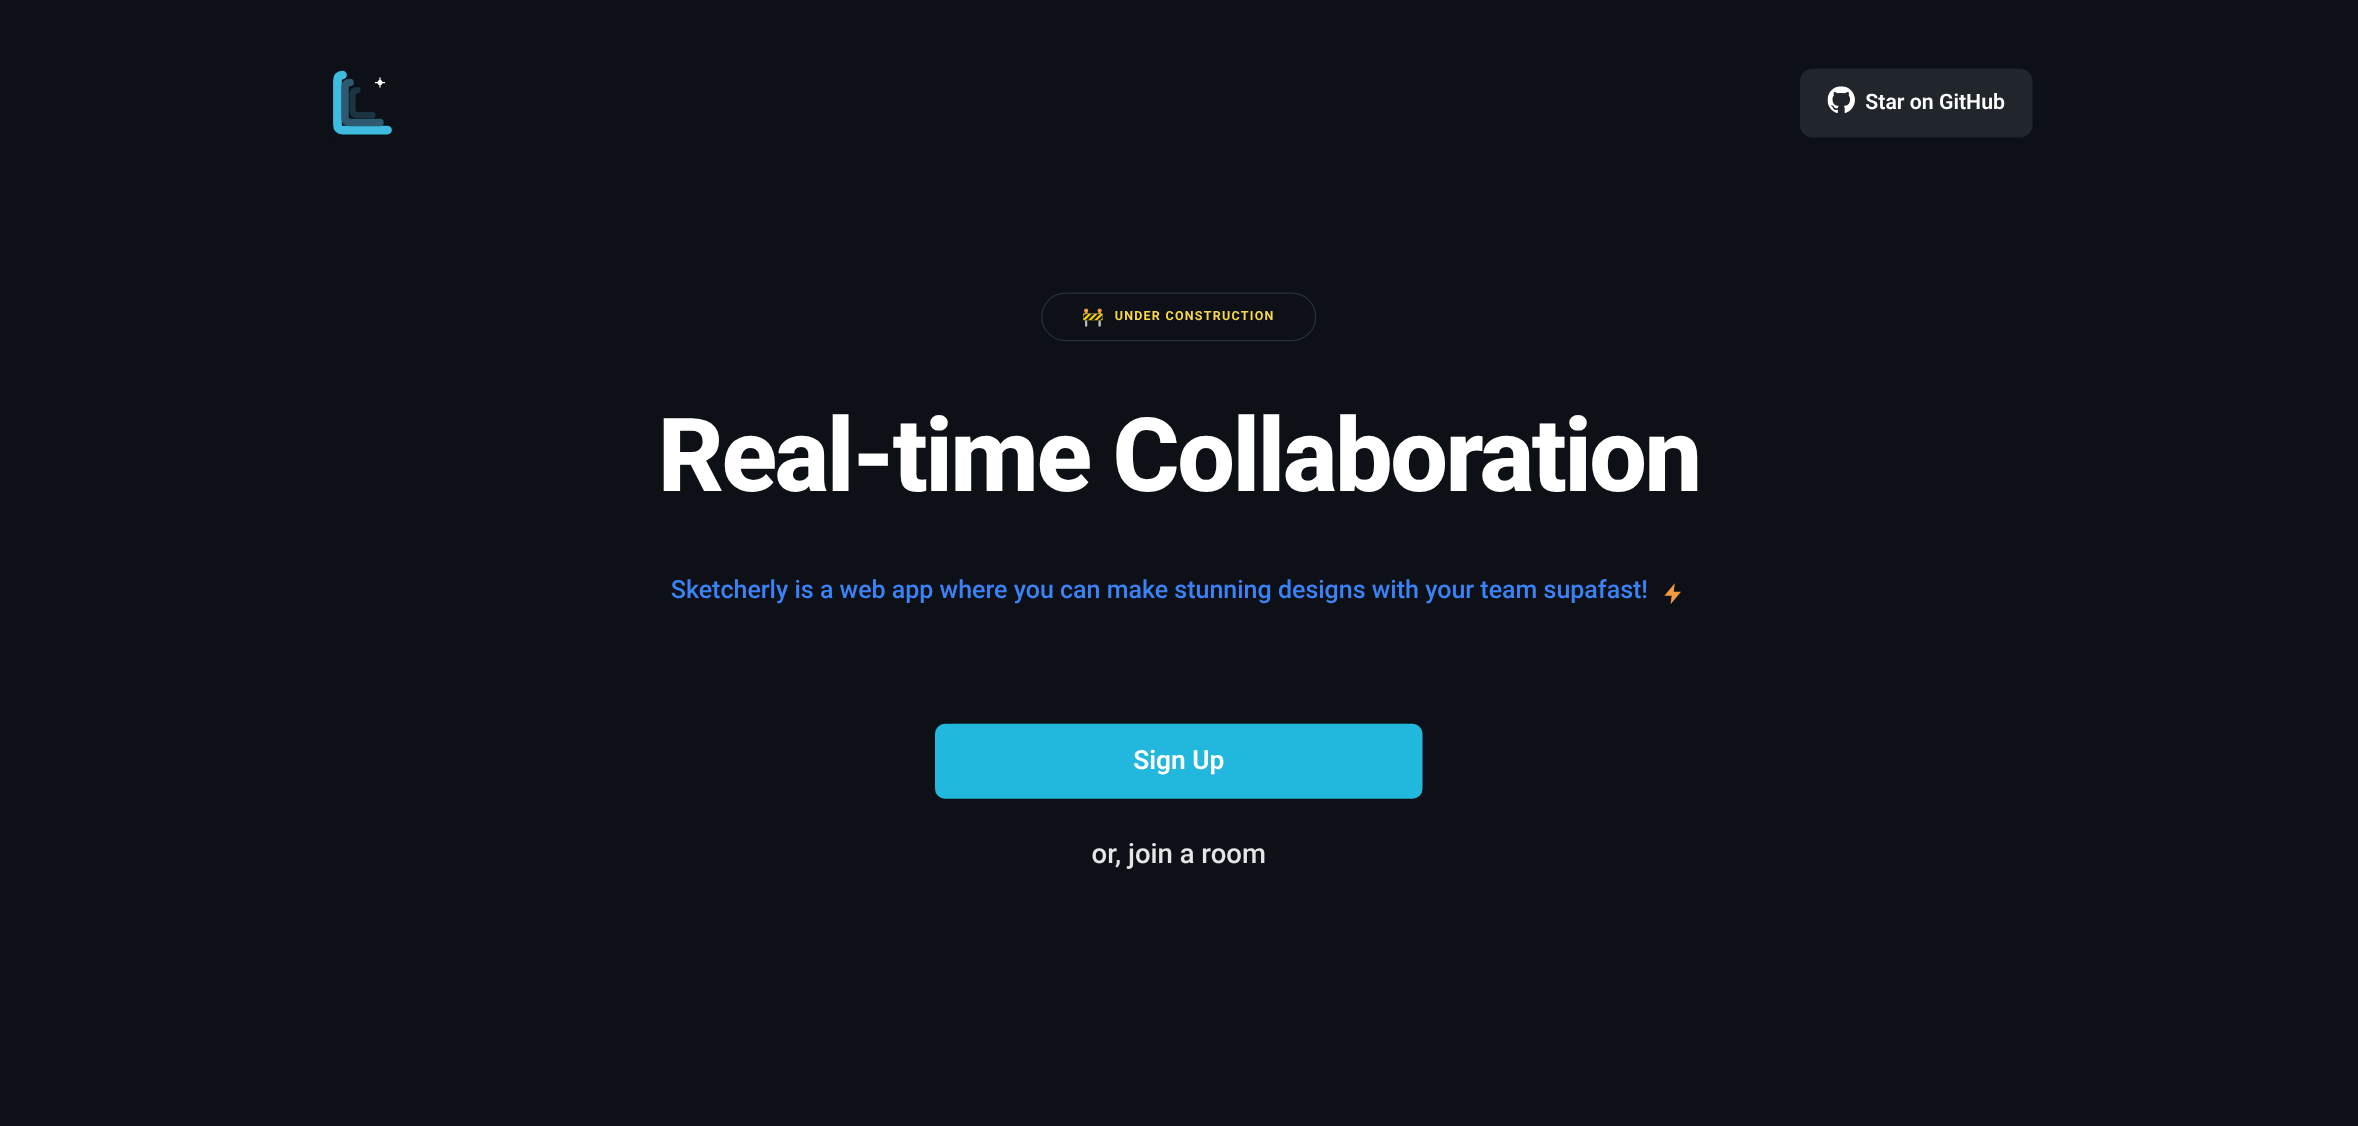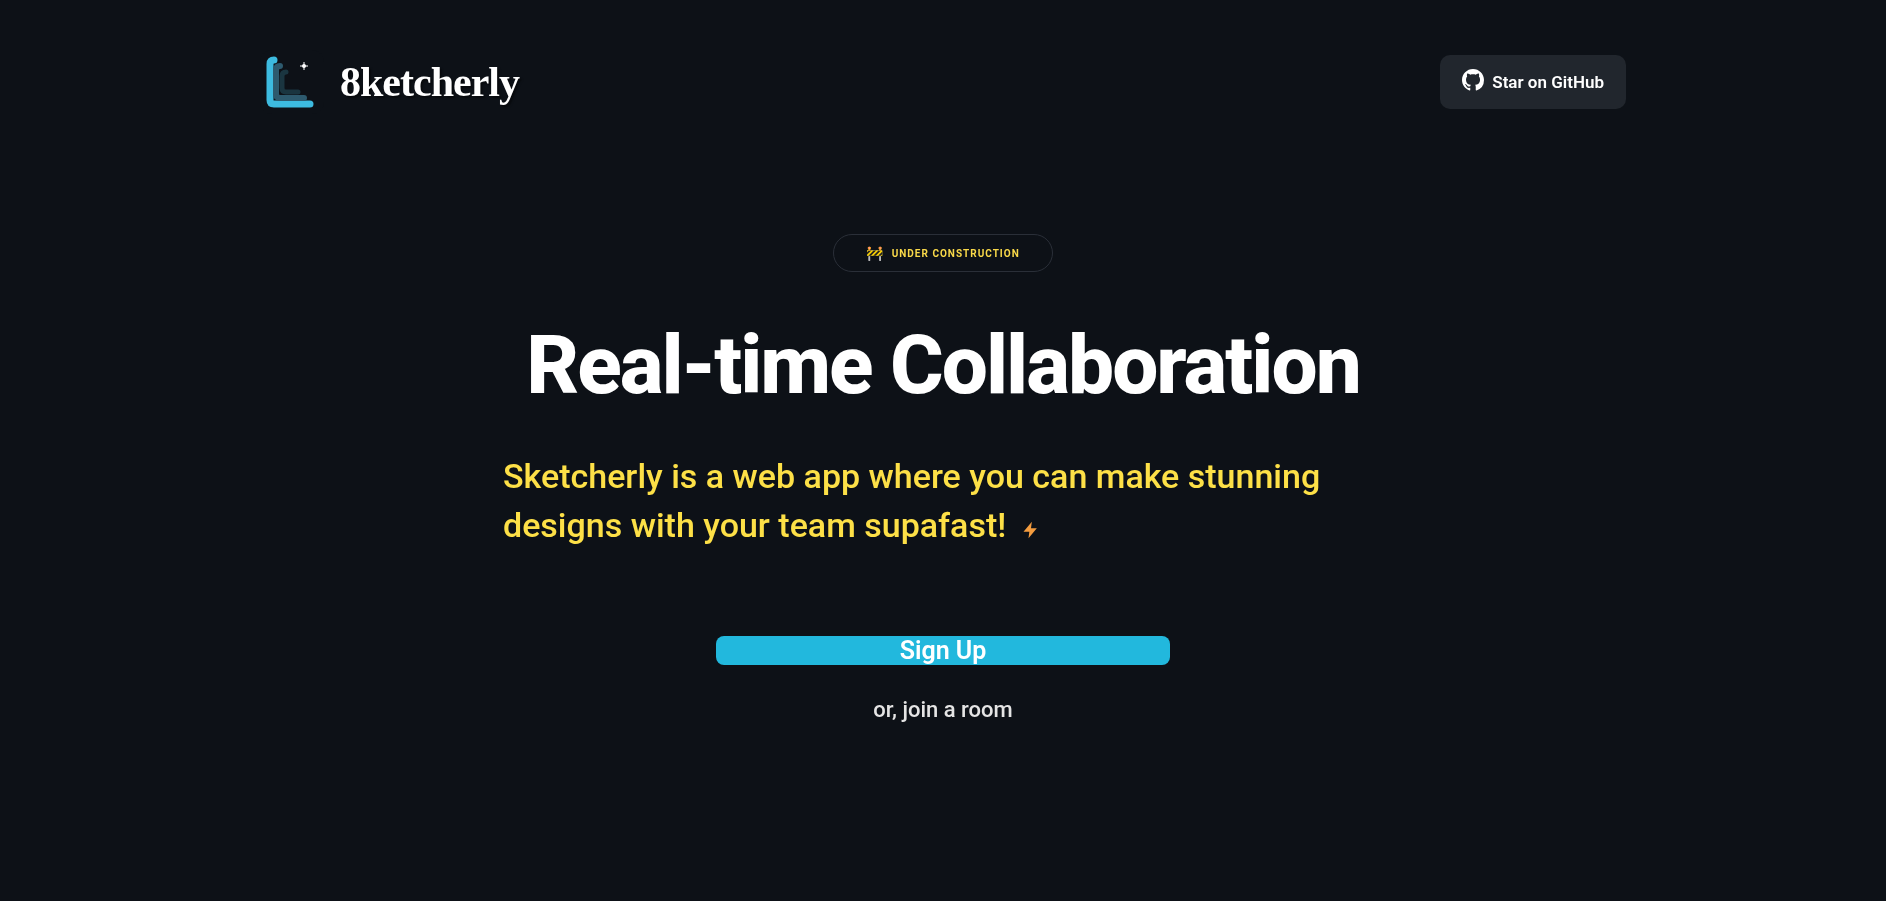--- a/index.html
+++ b/index.html
@@ -104,44 +104,45 @@
     .headline-highlight {
       background: linear-gradient(90deg, #2b94c9 0%, #1a2332 100%);
       -webkit-background-clip: text;
       background-clip: text;
       -webkit-text-fill-color: transparent;
       color: transparent;
       font-weight: 800;
     }
 
     .subtitle {
-      color: #fde047;
-      font-size: 34px;
+      text-align: center;
+      color: #3b82f6;
+      font-size: 20px;
       font-weight: 500;
       line-height: 1.45;
       margin-bottom: 85px;
       max-width: 880px;
     }
 
     .bolt-icon {
       display: inline-block;
       color: #f39c3f;
       font-size: 28px;
       margin-left: 6px;
       vertical-align: middle;
     }
 
     .signup-button {
       background-color: #22b8dd;
       color: #ffffff;
       border: none;
-      padding: 0 0;
-      width: 454px;
+      padding: 18px 0;
+      width: 390px;
       border-radius: 8px;
-      font-size: 25px;
+      font-size: 21px;
       font-weight: 600;
       cursor: pointer;
       font-family: inherit;
       margin-bottom: 32px;
     }
 
     .join-link {
       color: #e5e5e5;
       font-size: 22px;
       font-weight: 500;
@@ -157,21 +158,20 @@
     <div class="logo-icon">
       <svg width="64" height="64" viewBox="0 0 64 64">
         <rect x="0" y="0" width="64" height="64" rx="12" fill="#0d1117"></rect>
         <path d="M 14 10 Q 10 10 10 14 L 10 50 Q 10 54 14 54 L 50 54" stroke="#3dbbe0" stroke-width="7" fill="none" stroke-linecap="round"></path>
         <path d="M 20 16 Q 16 16 16 20 L 16 44 Q 16 48 20 48 L 44 48" stroke="#2d5a6e" stroke-width="6" fill="none" stroke-linecap="round"></path>
         <path d="M 26 22 Q 22 22 22 26 L 22 38 Q 22 42 26 42 L 38 42" stroke="#1a3540" stroke-width="5" fill="none" stroke-linecap="round"></path>
         <circle cx="44" cy="16" r="2" fill="#ffffff"></circle>
         <path d="M 44 12 L 44 20 M 40 16 L 48 16" stroke="#ffffff" stroke-width="1"></path>
       </svg>
     </div>
-    <span class="logo-text">8ketcherly</span>
   </div>
 
   <button class="github-button">
     <span>
       <svg width="22" height="22" viewBox="0 0 16 16" fill="#ffffff">
         <path d="M8 0C3.58 0 0 3.58 0 8c0 3.54 2.29 6.53 5.47 7.59.4.07.55-.17.55-.38 0-.19-.01-.82-.01-1.49-2.01.37-2.53-.49-2.69-.94-.09-.23-.48-.94-.82-1.13-.28-.15-.68-.52-.01-.53.63-.01 1.08.58 1.23.82.72 1.21 1.87.87 2.33.66.07-.52.28-.87.51-1.07-1.78-.2-3.64-.89-3.64-3.95 0-.87.31-1.59.82-2.15-.08-.2-.36-1.02.08-2.12 0 0 .67-.21 2.2.82.64-.18 1.32-.27 2-.27.68 0 1.36.09 2 .27 1.53-1.04 2.2-.82 2.2-.82.44 1.1.16 1.92.08 2.12.51.56.82 1.27.82 2.15 0 3.07-1.87 3.75-3.65 3.95.29.25.54.73.54 1.48 0 1.07-.01 1.93-.01 2.2 0 .21.15.46.55.38A8.013 8.013 0 0016 8c0-4.42-3.58-8-8-8z"></path>
       </svg>
     </span>
     <span>Star on GitHub</span>
   </button>

